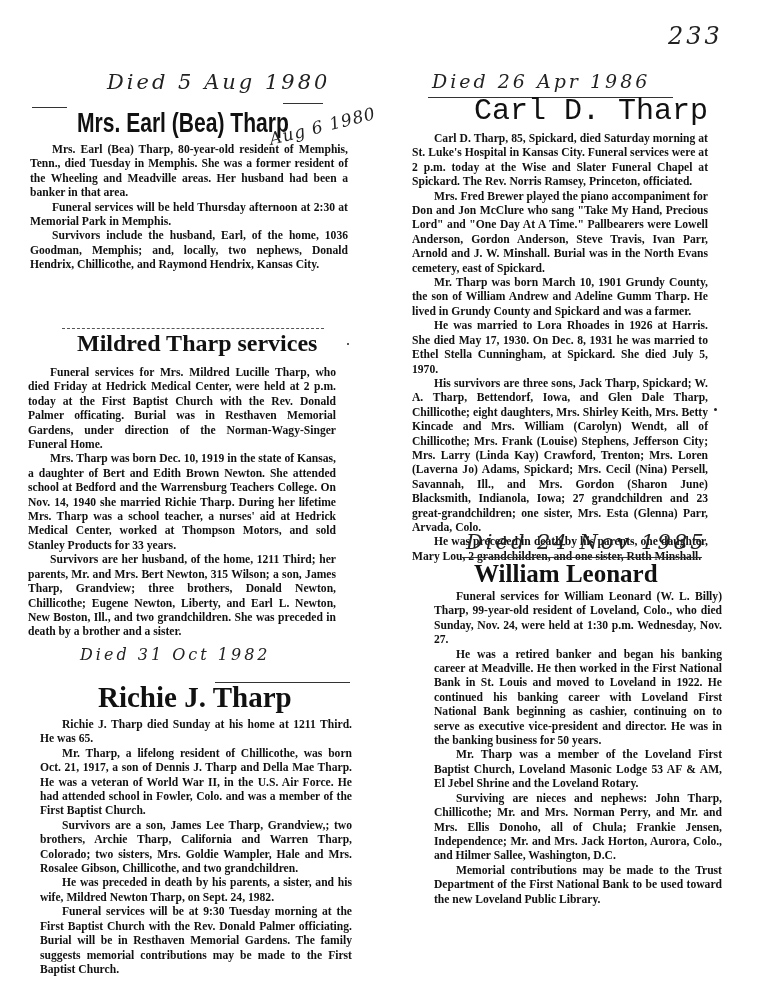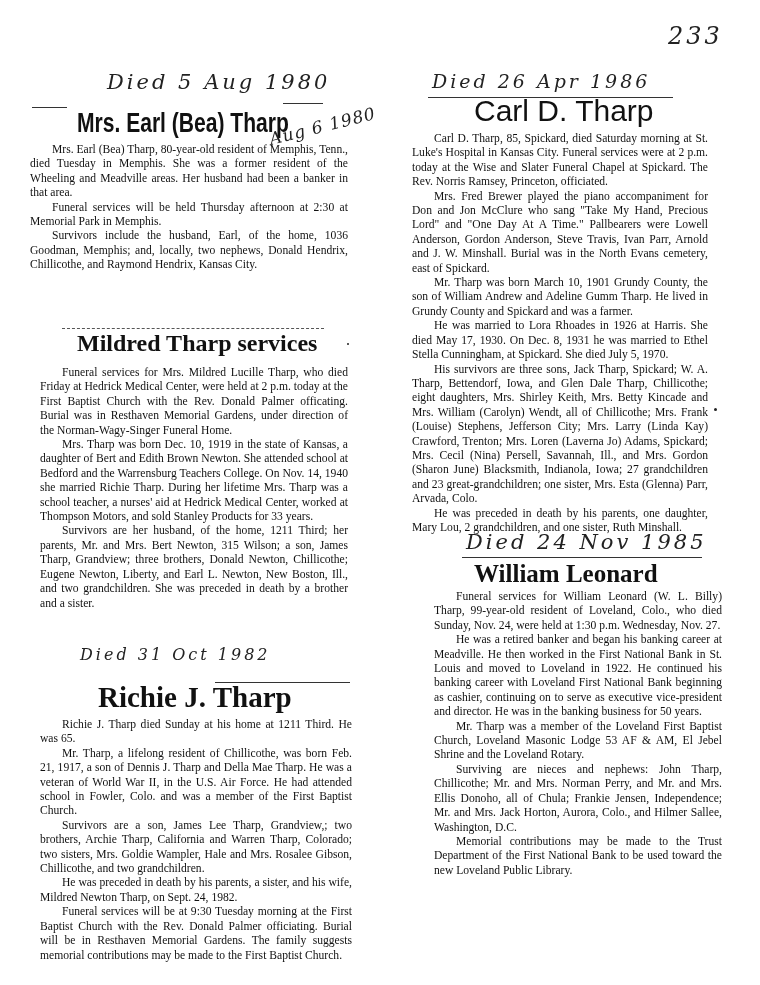--- a/index.html
+++ b/index.html
@@ -3,24 +3,24 @@
 <meta charset="utf-8">
 <style>
   html,body{margin:0;padding:0;background:#fff;}
   body{width:760px;height:985px;position:relative;overflow:hidden;color:#111;}
   .hand{position:absolute;font-family:"DejaVu Serif",serif;font-style:italic;font-weight:normal;color:#222;letter-spacing:3px;white-space:nowrap;}
   .clip{position:absolute;}
   .rule{position:absolute;height:0;border-top:1.5px solid #333;}
   .rule.dash{border-top:1.5px dashed #555;}
   .title{position:absolute;white-space:nowrap;color:#111;}
   .t-cond{font-family:"Liberation Sans",sans-serif;font-weight:bold;font-size:27px;transform:scaleX(0.78);transform-origin:left top;}
-  .t-serif{font-family:Liberation Sans, sans-serif;font-size:32px;}
+  .t-serif{font-family:Liberation Mono, monospace;font-size:32px;}
   .t-serifb{font-family:"Liberation Serif",serif;font-weight:bold;font-size:28px;}
   .body{position:absolute;font-family:"Liberation Serif",serif;font-size:11.6px;line-height:14.4px;text-align:justify;color:#111;}
-  .body p{margin:0;text-indent:22px;}
+  .body p{margin:0;text-indent:22px;font-weight:bold;}
   .dot{position:absolute;width:3px;height:3px;background:#222;border-radius:50%;}
 </style>
 </head>
 <body>
 
 <div class="hand" style="left:668px;top:22px;font-size:24px;">233</div>
 
 <div class="clip">
   <div class="hand" style="left:64px;top:70px;font-size:21px;margin-left:43px;">Died 5 Aug 1980</div>
   <div class="rule" style="left:32px;top:107px;width:35px;"></div>
@@ -30,34 +30,34 @@
   <div class="body" style="left:30px;top:143px;width:318px;">
     <p>Mrs. Earl (Bea) Tharp, 80-year-old resident of Memphis, Tenn., died Tuesday in Memphis. She was a former resident of the Wheeling and Meadville areas. Her husband had been a banker in that area.</p>
     <p>Funeral services will be held Thursday afternoon at 2:30 at Memorial Park in Memphis.</p>
     <p>Survivors include the husband, Earl, of the home, 1036 Goodman, Memphis; and, locally, two nephews, Donald Hendrix, Chillicothe, and Raymond Hendrix, Kansas City.</p>
   </div>
 </div>
 
 <div class="clip">
   <div class="rule dash" style="left:62px;top:328px;width:262px;"></div>
   <div class="title t-serifb" style="left:77px;top:330px;font-size:24px;">Mildred Tharp services</div>
-  <div class="body" style="left:40px;top:366px;width:308px;">
+  <div class="body" style="left:28px;top:366px;width:308px;">
     <p>Funeral services for Mrs. Mildred Lucille Tharp, who died Friday at Hedrick Medical Center, were held at 2 p.m. today at the First Baptist Church with the Rev. Donald Palmer officating. Burial was in Resthaven Memorial Gardens, under direction of the Norman-Wagy-Singer Funeral Home.</p>
     <p>Mrs. Tharp was born Dec. 10, 1919 in the state of Kansas, a daughter of Bert and Edith Brown Newton. She attended school at Bedford and the Warrensburg Teachers College. On Nov. 14, 1940 she married Richie Tharp. During her lifetime Mrs. Tharp was a school teacher, a nurses' aid at Hedrick Medical Center, worked at Thompson Motors, and sold Stanley Products for 33 years.</p>
     <p>Survivors are her husband, of the home, 1211 Third; her parents, Mr. and Mrs. Bert Newton, 315 Wilson; a son, James Tharp, Grandview; three brothers, Donald Newton, Chillicothe; Eugene Newton, Liberty, and Earl L. Newton, New Boston, Ill., and two grandchildren. She was preceded in death by a brother and a sister.</p>
   </div>
 </div>
 
 <div class="clip">
   <div class="hand" style="left:80px;top:645px;font-size:16px;">Died 31 Oct 1982</div>
   <div class="rule" style="left:215px;top:682px;width:135px;"></div>
   <div class="title t-serifb" style="left:98px;top:681px;font-size:29px;">Richie J. Tharp</div>
   <div class="body" style="left:40px;top:718px;width:312px;">
     <p>Richie J. Tharp died Sunday at his home at 1211 Third. He was 65.</p>
-    <p>Mr. Tharp, a lifelong resident of Chillicothe, was born Feb. 21, 1917, a son of Dennis J. Tharp and Della Mae Tharp. He was a veteran of World War II, in the U.S. Air Force. He had attended school in Fowler, Colo. and was a member of the First Baptist Church.</p>
+    <p>Mr. Tharp, a lifelong resident of Chillicothe, was born Oct. 21, 1917, a son of Dennis J. Tharp and Della Mae Tharp. He was a veteran of World War II, in the U.S. Air Force. He had attended school in Fowler, Colo. and was a member of the First Baptist Church.</p>
     <p>Survivors are a son, James Lee Tharp, Grandview,; two brothers, Archie Tharp, California and Warren Tharp, Colorado; two sisters, Mrs. Goldie Wampler, Hale and Mrs. Rosalee Gibson, Chillicothe, and two grandchildren.</p>
     <p>He was preceded in death by his parents, a sister, and his wife, Mildred Newton Tharp, on Sept. 24, 1982.</p>
     <p>Funeral services will be at 9:30 Tuesday morning at the First Baptist Church with the Rev. Donald Palmer officiating. Burial will be in Resthaven Memorial Gardens. The family suggests memorial contributions may be made to the First Baptist Church.</p>
   </div>
 </div>
 
 <div class="clip">
   <div class="hand" style="left:432px;top:70px;font-size:19px;">Died 26 Apr 1986</div>
   <div class="rule" style="left:428px;top:97px;width:245px;"></div>
   <div class="title t-serif" style="left:474px;top:94px;font-size:30px;">Carl D. Tharp</div>

